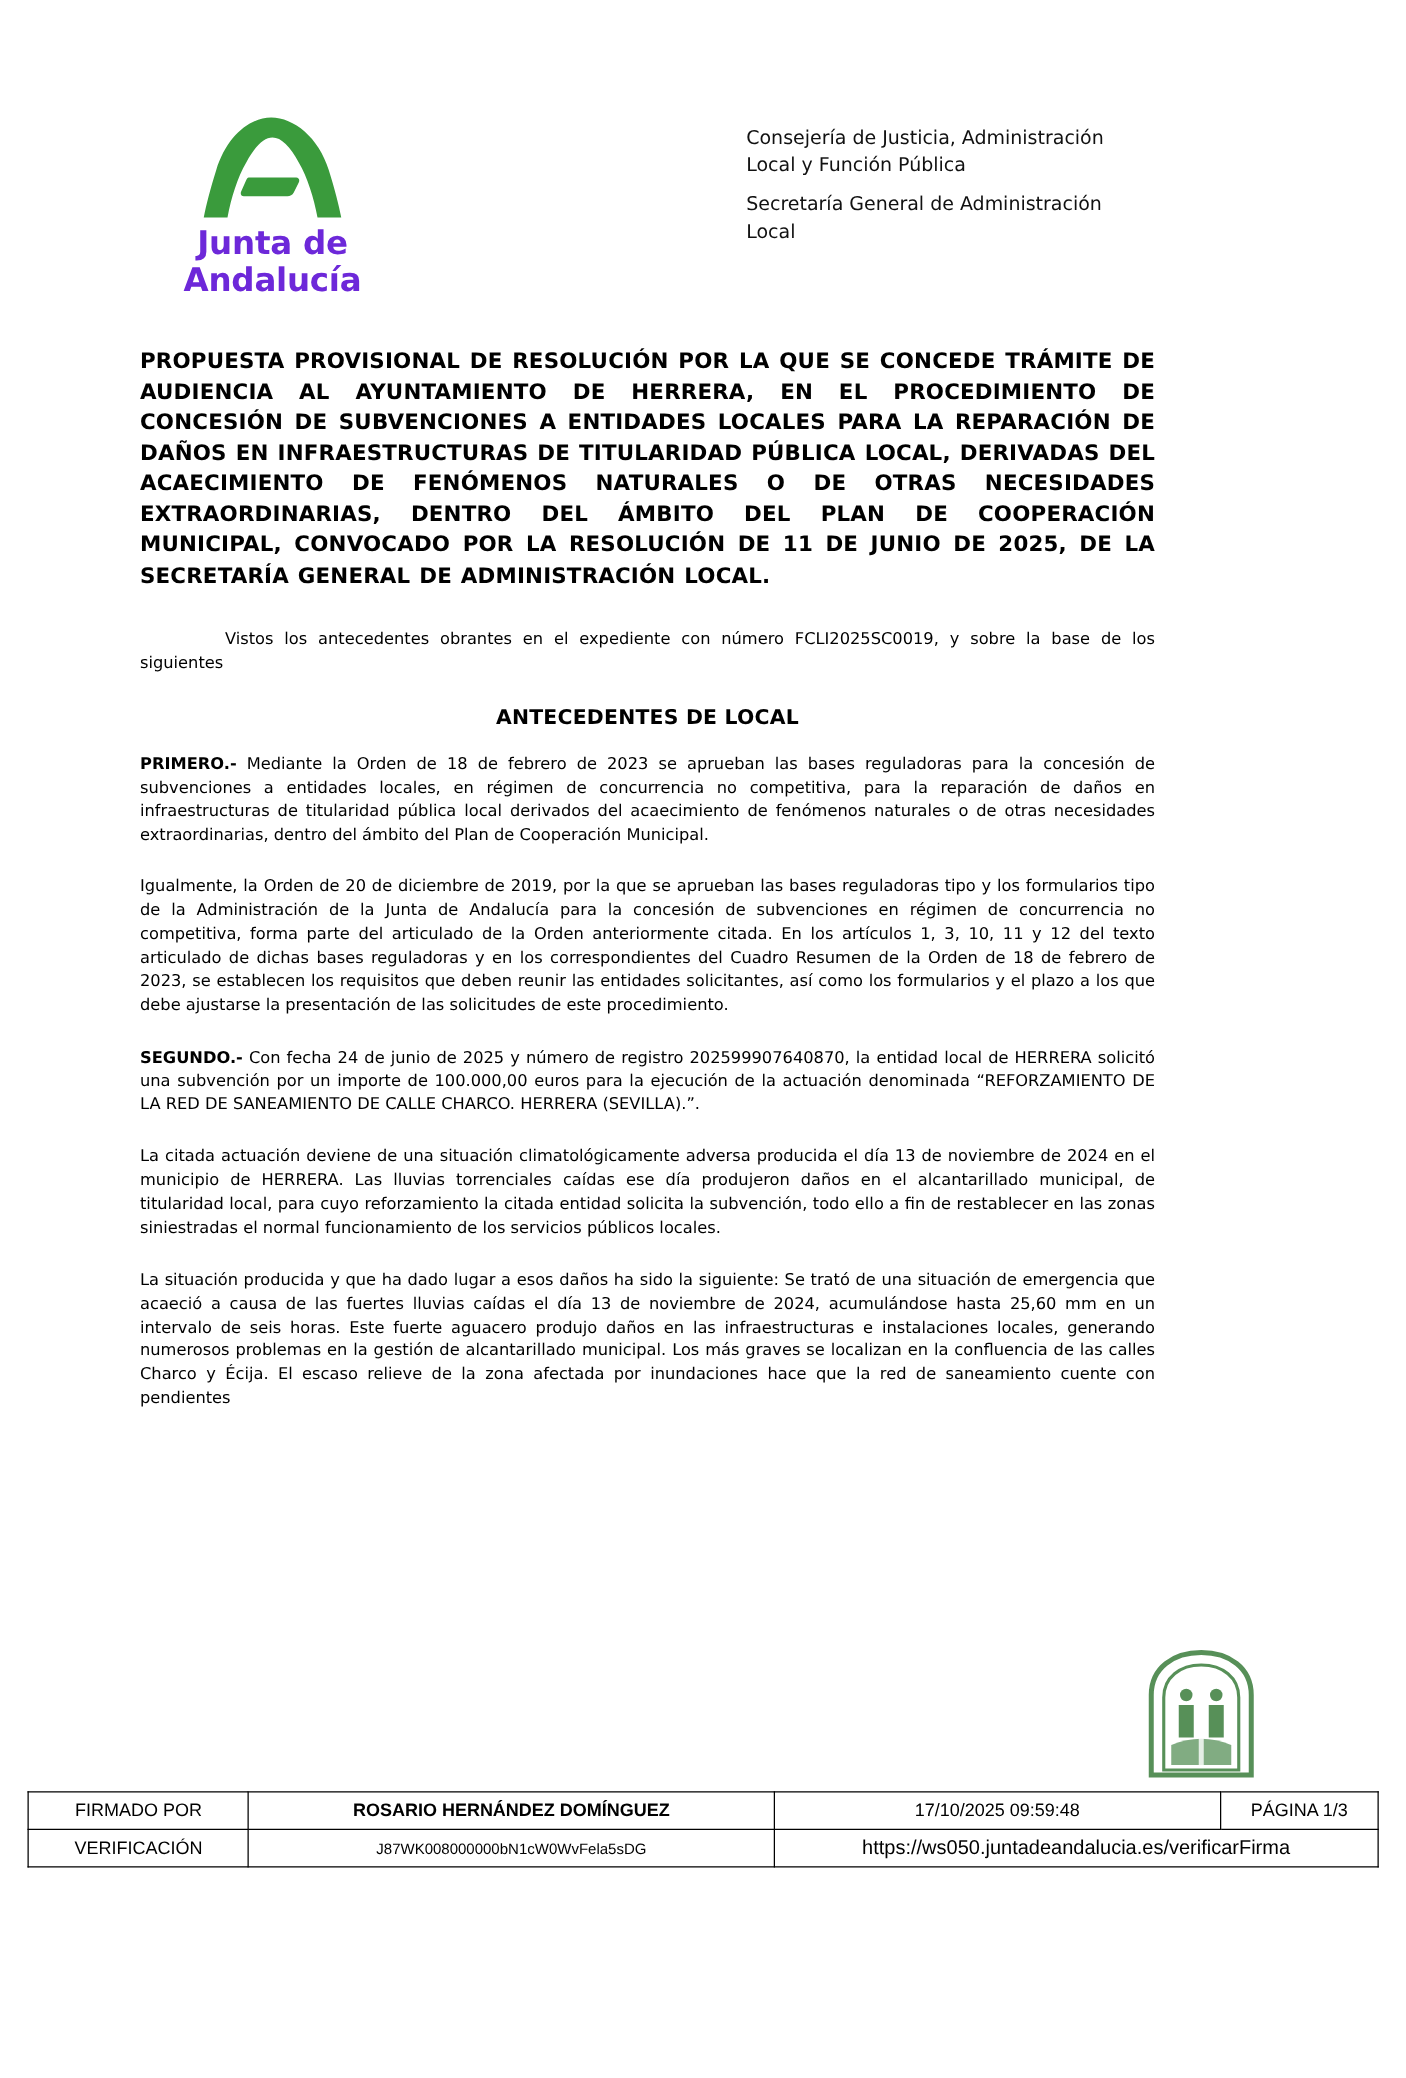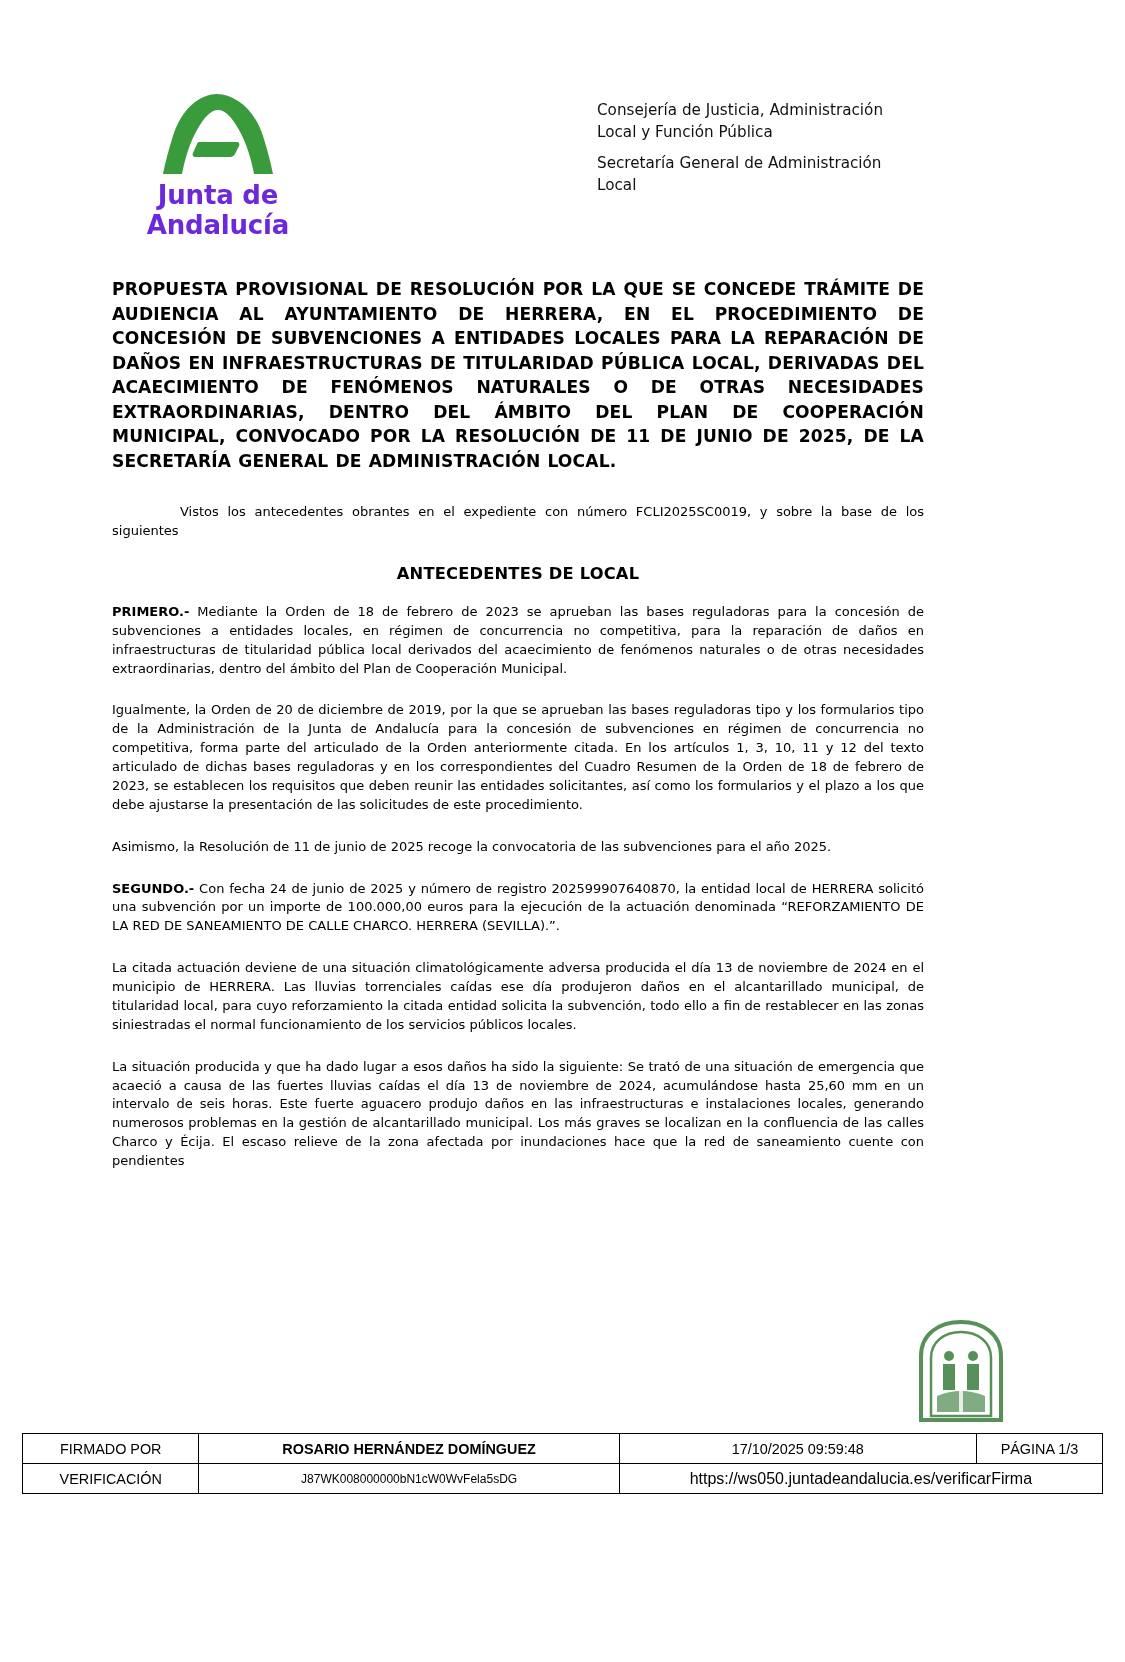--- a/index.html
+++ b/index.html
@@ -163,23 +163,20 @@
     <div class="center-head">ANTECEDENTES DE LOCAL</div>
 
     <p class="body-par">
       <span class="b">PRIMERO.-</span><span> Mediante la Orden de 18 de febrero de 2023 se aprueban las bases reguladoras para la concesión de subvenciones a entidades locales, en régimen de concurrencia no competitiva, para la reparación de daños en infraestructuras de titularidad pública local derivados del acaecimiento de fenómenos naturales o de otras necesidades extraordinarias, dentro del ámbito del Plan de Cooperación Municipal.</span>
     </p>
 
     <p class="body-par">
       <span>Igualmente, la Orden de 20 de diciembre de 2019, por la que se aprueban las bases reguladoras tipo y los formularios tipo de la Administración de la Junta de Andalucía para la concesión de subvenciones en régimen de concurrencia no competitiva, forma parte del articulado de la Orden anteriormente citada. En los artículos 1, 3, 10, 11 y 12 del texto articulado de dichas bases reguladoras y en los correspondientes del Cuadro Resumen de la Orden de 18 de febrero de 2023, se establecen los requisitos que deben reunir las entidades solicitantes, así como los formularios y el plazo a los que debe ajustarse la presentación de las solicitudes de este procedimiento.</span>
     </p>
 
-    <p class="body-par">
-      <span>Asimismo, la Resolución de 11 de junio de 2025 recoge la convocatoria de las subvenciones para el año 2025.</span>
-    </p>
 
     <p class="body-par">
       <span class="b">SEGUNDO.-</span><span> Con fecha 24 de junio de 2025 y número de registro 202599907640870, la entidad local de HERRERA solicitó una subvención por un importe de 100.000,00 euros para la ejecución de la actuación denominada “REFORZAMIENTO DE LA RED DE SANEAMIENTO DE CALLE CHARCO. HERRERA (SEVILLA).”.</span>
     </p>
 
     <p class="body-par">
       <span>La citada actuación deviene de una situación climatológicamente adversa producida el día 13 de noviembre de 2024 en el municipio de HERRERA. Las lluvias torrenciales caídas ese día produjeron daños en el alcantarillado municipal, de titularidad local, para cuyo reforzamiento la citada entidad solicita la subvención, todo ello a fin de restablecer en las zonas siniestradas el normal funcionamiento de los servicios públicos locales.</span>
     </p>
 
     <p class="body-par">

